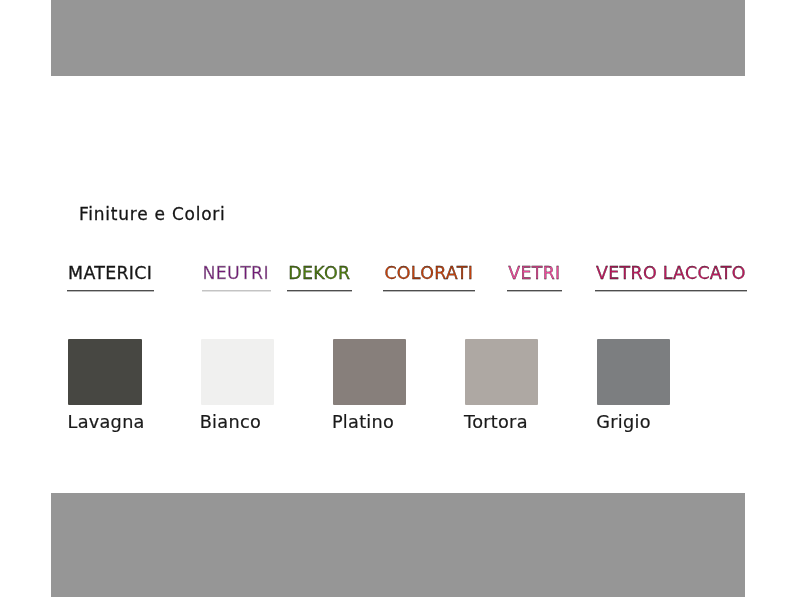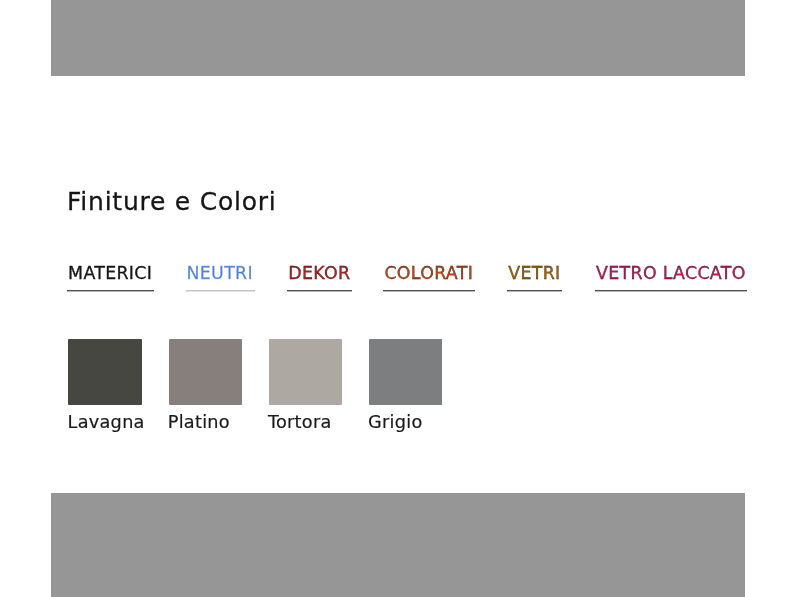--- a/index.html
+++ b/index.html
@@ -39,22 +39,22 @@
     position: absolute;
     left: 0;
     top: 0;
     width: 796px;
     height: 597px;
   }
   .section-title {
     position: absolute;
     left: 67.0px;
     top: 186px;
-    margin: 0;
-    font-size: 25px;
+    margin: 12px;
+    font-size: 17px;
     font-weight: 400;
     line-height: 32px;
     color: #151515;
     -webkit-text-stroke: 0.28px #151515;
     letter-spacing: 0.76px;
     white-space: nowrap;
   }
 
   
   .tabs {
@@ -97,21 +97,21 @@
 
   
   .swatches {
     position: absolute;
     left: 68.4px;
     top: 339.0px;
     display: flex;
   }
   .swatch-cell {
     width: 73.2px;
-    margin-right: 27px;
+    margin-right: 59px;
     cursor: pointer;
   }
   .swatch-cell:last-child { margin-right: 16px; }
   .chip {
     width: 73.2px;
     height: 65.8px;
     border-radius: 1px;
   }
   .chip-label {
     margin-top: 6.1px;
@@ -132,41 +132,45 @@
   <div class="band band-top" style="background-color: rgb(150, 150, 150);"></div>
 
   <div class="section">
 
     <h1 class="section-title" style="color: rgb(21, 21, 21); -webkit-text-stroke-color: rgb(21, 21, 21);">Finiture e Colori</h1>
 
     <div class="tabs">
       <div class="tab" style="color: rgb(22, 22, 22); -webkit-text-stroke-color: rgb(22, 22, 22);">
         <span class="tab-label">MATERICI</span>
       </div>
-      <div class="tab dim" style="color: #3b82f6; -webkit-text-stroke-color: rgb(163, 163, 163);">
+      <div class="tab dim" style="color: #701a75; margin-left: 16px; -webkit-text-stroke-color: rgb(163, 163, 163);">
         <span class="tab-label">NEUTRI</span>
       </div>
-      <div class="tab" style="color: #b91c1c; -webkit-text-stroke-color: rgb(22, 22, 22);">
+      <div class="tab" style="color: #4d7c0f; -webkit-text-stroke-color: rgb(22, 22, 22);">
         <span class="tab-label">DEKOR</span>
       </div>
       <div class="tab" style="color: #c2410c; -webkit-text-stroke-color: rgb(22, 22, 22);">
         <span class="tab-label">COLORATI</span>
       </div>
-      <div class="tab" style="color: #a16207; -webkit-text-stroke-color: rgb(22, 22, 22);">
+      <div class="tab" style="color: #ec4899; -webkit-text-stroke-color: rgb(22, 22, 22);">
         <span class="tab-label">VETRI</span>
       </div>
       <div class="tab" style="color: #be185d; -webkit-text-stroke-color: rgb(22, 22, 22);">
         <span class="tab-label">VETRO LACCATO</span>
       </div>
     </div>
 
     <div class="swatches">
       <div class="swatch-cell">
         <div class="chip" style="background-color: rgb(71, 71, 66);"></div>
         <div class="chip-label">Lavagna</div>
+      </div>
+      <div class="swatch-cell">
+        <div class="chip" style="background-color: rgb(240, 240, 239);"></div>
+        <div class="chip-label">Bianco</div>
       </div>
       <div class="swatch-cell">
         <div class="chip" style="background-color: rgb(135, 127, 123);"></div>
         <div class="chip-label">Platino</div>
       </div>
       <div class="swatch-cell">
         <div class="chip" style="background-color: rgb(174, 168, 163);"></div>
         <div class="chip-label">Tortora</div>
       </div>
       <div class="swatch-cell">

